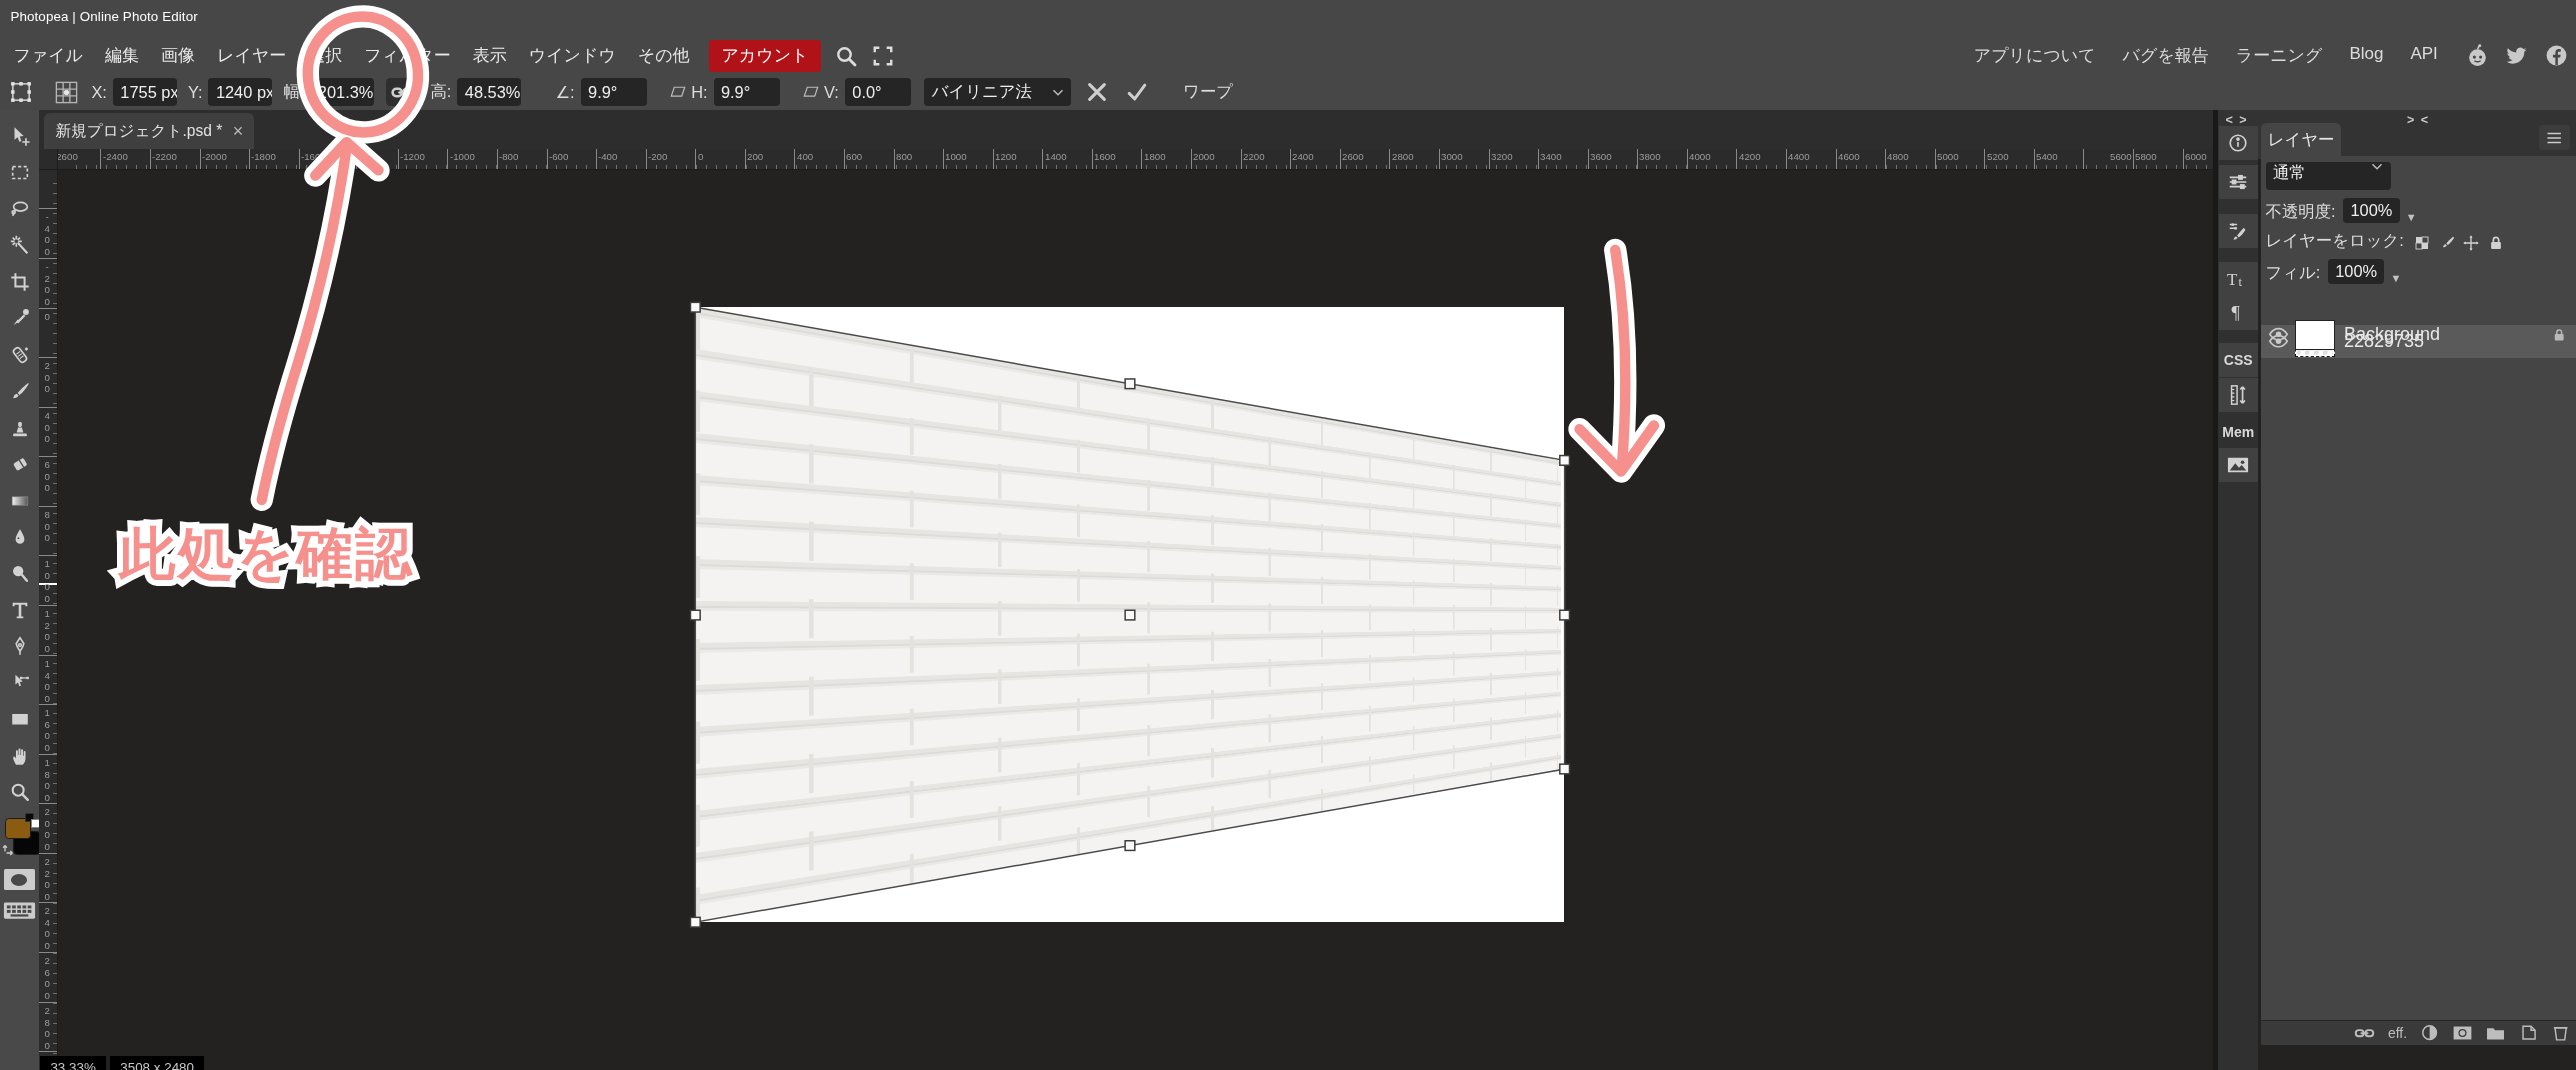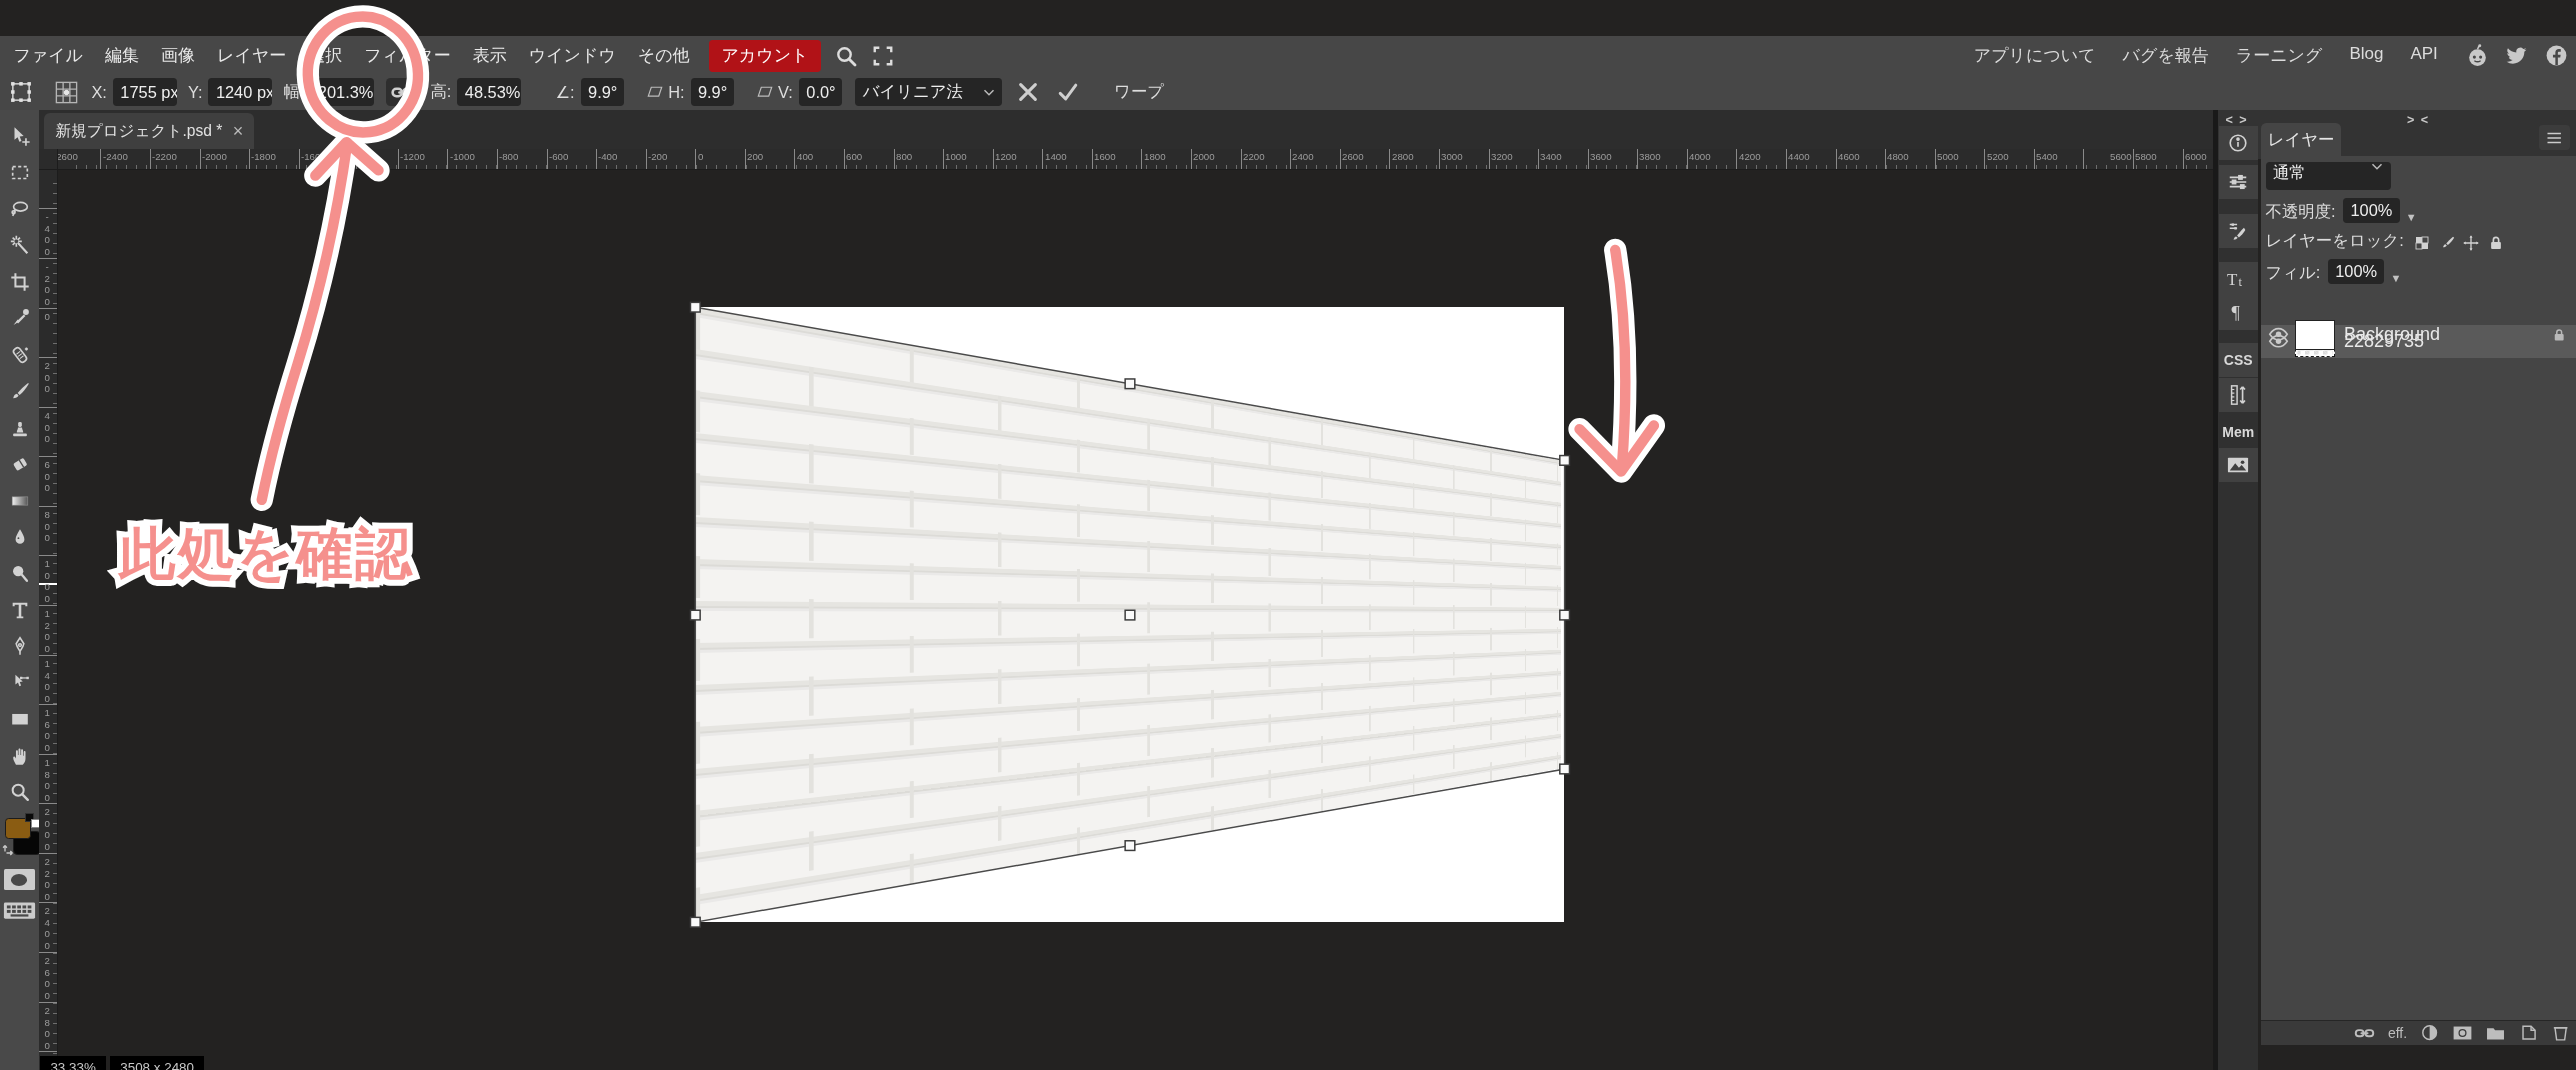--- a/index.html
+++ b/index.html
@@ -16,21 +16,21 @@
   .bar-icon { margin-left:12px; width:25px; height:25px; display:inline-flex; align-items:center; justify-content:center; }
   #menu-right { margin-left:auto; display:flex; align-items:center; gap:27px; padding-right:7.4px; color:#dcdcdc; }
   #menu-links { display:flex; gap:27px; }
   #menu-social { display:flex; gap:13.4px; align-items:center; }
 
   
   #optionsbar { position:absolute; left:0; top:74px; width:100%; height:36px; background:#474747; display:flex; align-items:center; color:#ddd; font-size:16.4px; }
   .ob-icon { display:inline-flex; align-items:center; }
   .ob-label { margin-left:11px; white-space:nowrap; }
   .ob-field { margin-left:6px; height:28px; background:#252525; border-radius:3.7px; color:#eee; display:inline-flex; align-items:center; padding:0 7.4px; overflow:hidden; white-space:nowrap; }
-  .w86 { width:64px; } .w50 { width:43px; }
+  .w86 { width:64px; } .w50 { width:66px; }
   #ob-link { margin-left:12px; width:33px; height:28px; background:#2e2e2e; border-radius:4.5px; display:inline-flex; align-items:center; justify-content:center; }
   #ob-interp { margin-left:13.4px; width:147px; height:28px; background:#252525; border-radius:3.7px; display:inline-flex; align-items:center; justify-content:space-between; padding:0 7.4px; color:#eee; }
   .ob-btn { margin-left:10.4px; width:30px; height:30px; display:inline-flex; align-items:center; justify-content:center; }
   #ob-warp { margin-left:31px; color:#ddd; }
 
   
   #tabbar { position:absolute; left:39px; top:110px; width:2174px; height:39px; background:#2d2d2d; }
   #doc-tab { position:absolute; left:4.5px; top:3px; height:36px; background:#3f3f3f; border-radius:6px 6px 0 0; display:flex; align-items:center; padding:0 10.4px 0 12px; color:#e2e2e2; font-size:15.6px; gap:10.4px; }
   #doc-tab .x { color:#bbb; font-size:18px; }
 
@@ -103,20 +103,23 @@
   #lp-bottom .act { display:flex; align-items:center; color:#bdbdbd; font-size:14px; }
 
   #annotation-layer { position:absolute; left:0; top:0; z-index:60; pointer-events:none; }
   svg { display:block; }
 </style>
 </head>
 <body>
 
 <div id="app">
 
+  <header id="titlebar">
+    <div class="t">Photopea | Online Photo Editor</div>
+  </header>
 
   <nav id="menubar">
     <div id="menu-items">
         <span class="menu-item">ファイル</span>
         <span class="menu-item">編集</span>
         <span class="menu-item">画像</span>
         <span class="menu-item">レイヤー</span>
         <span class="menu-item">選択</span>
         <span class="menu-item">フィルター</span>
         <span class="menu-item">表示</span>

